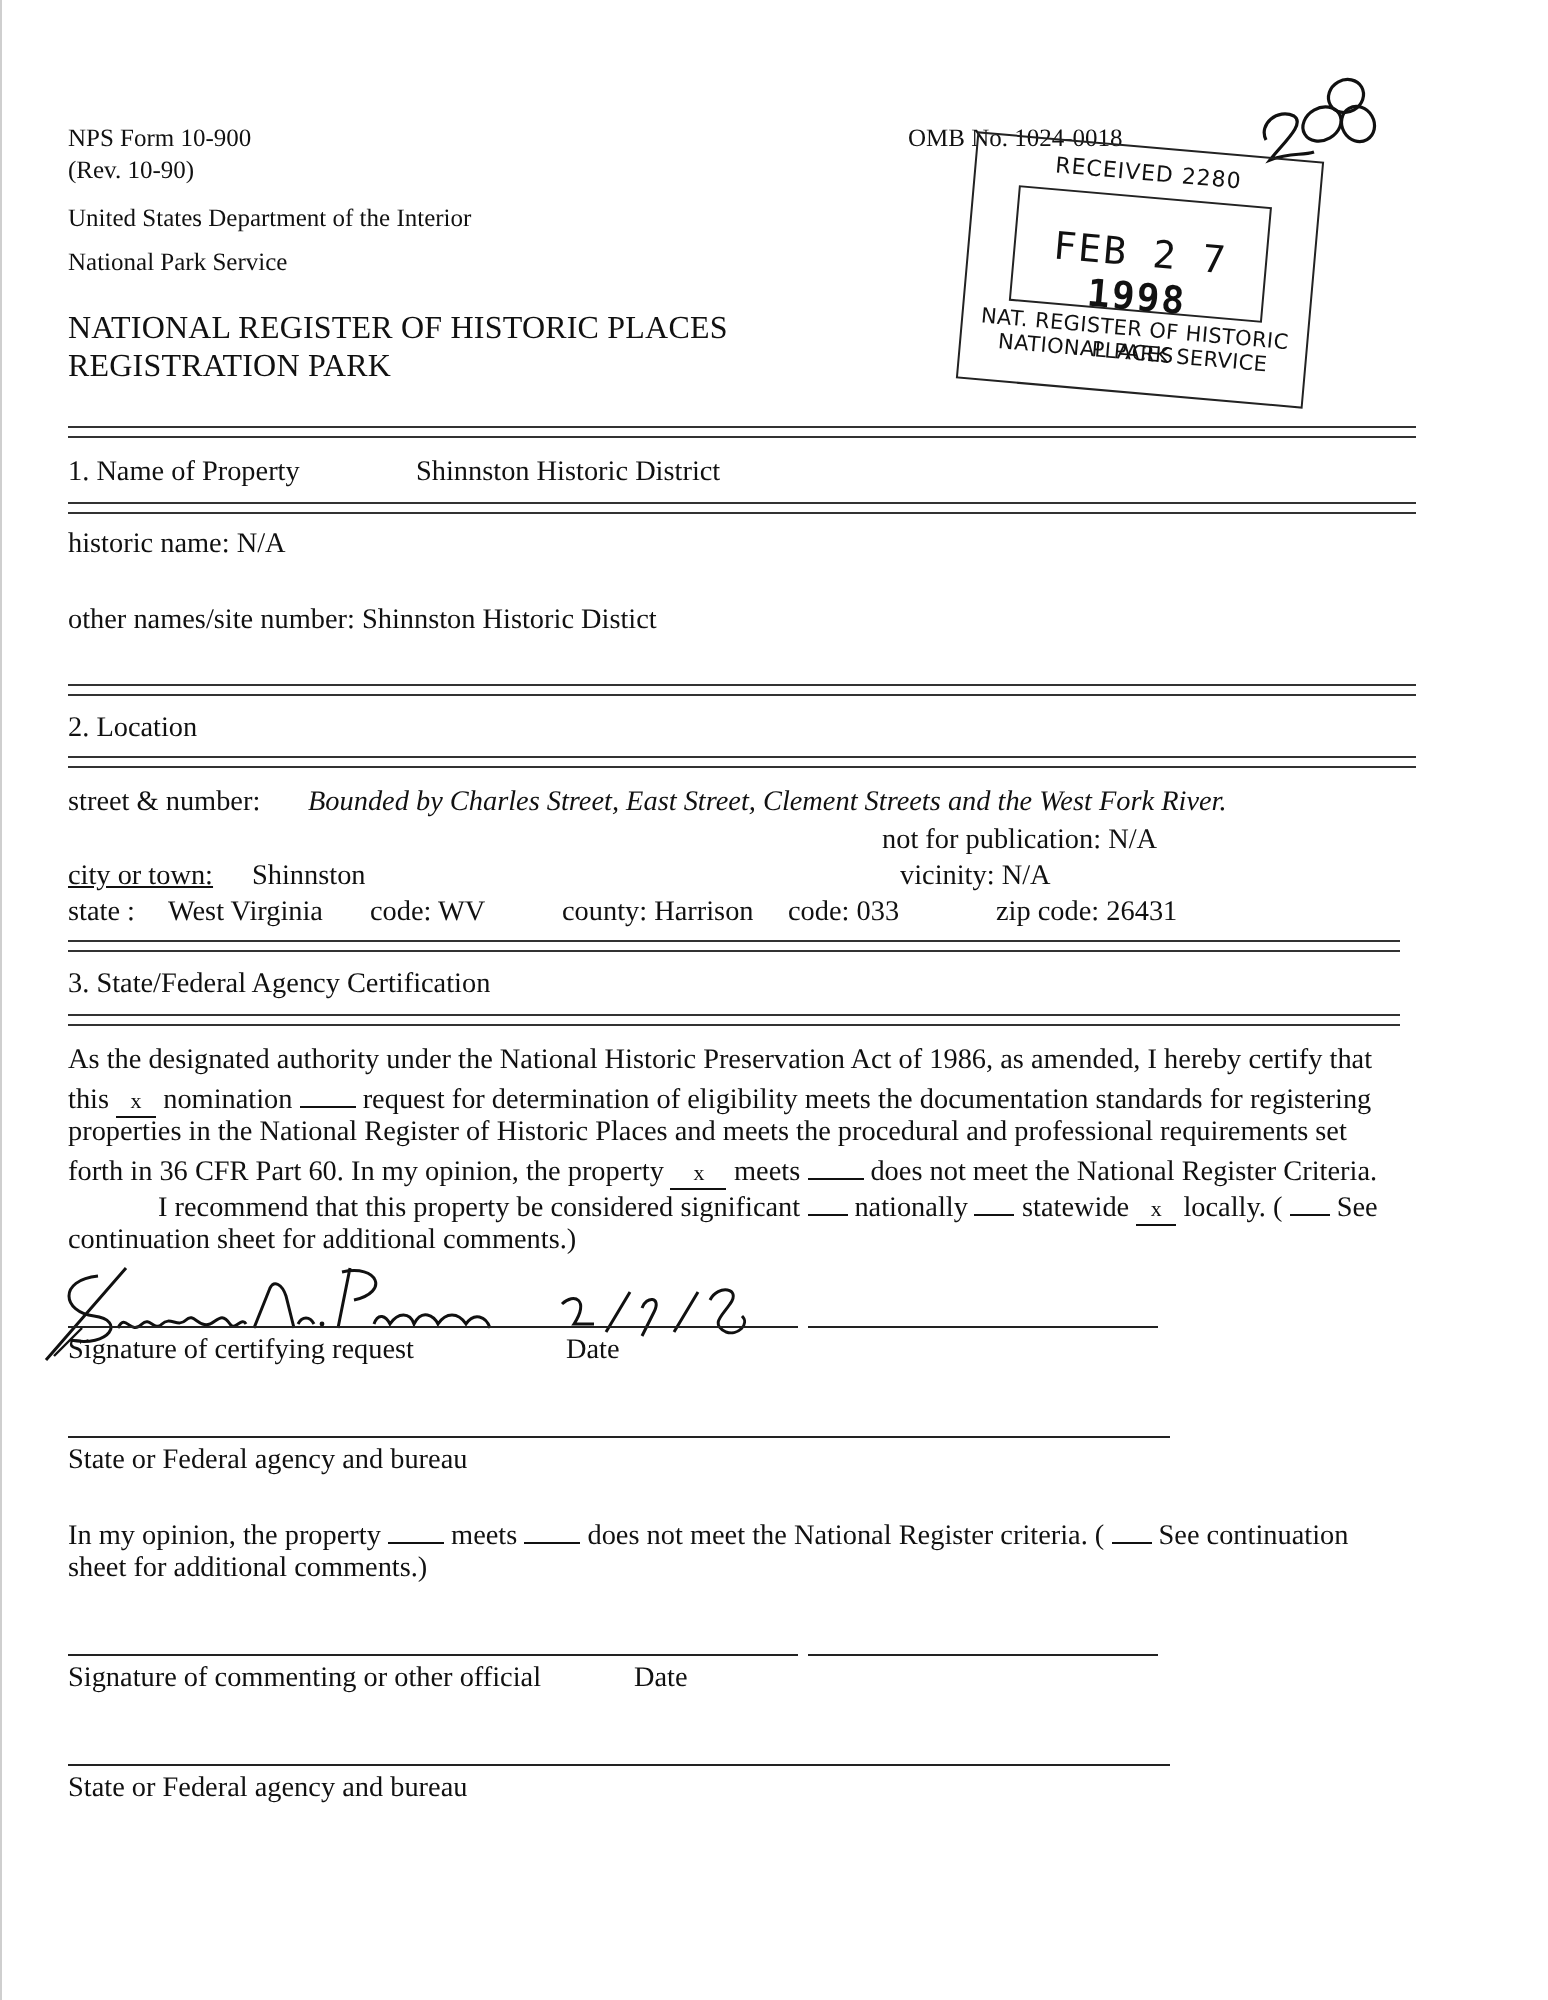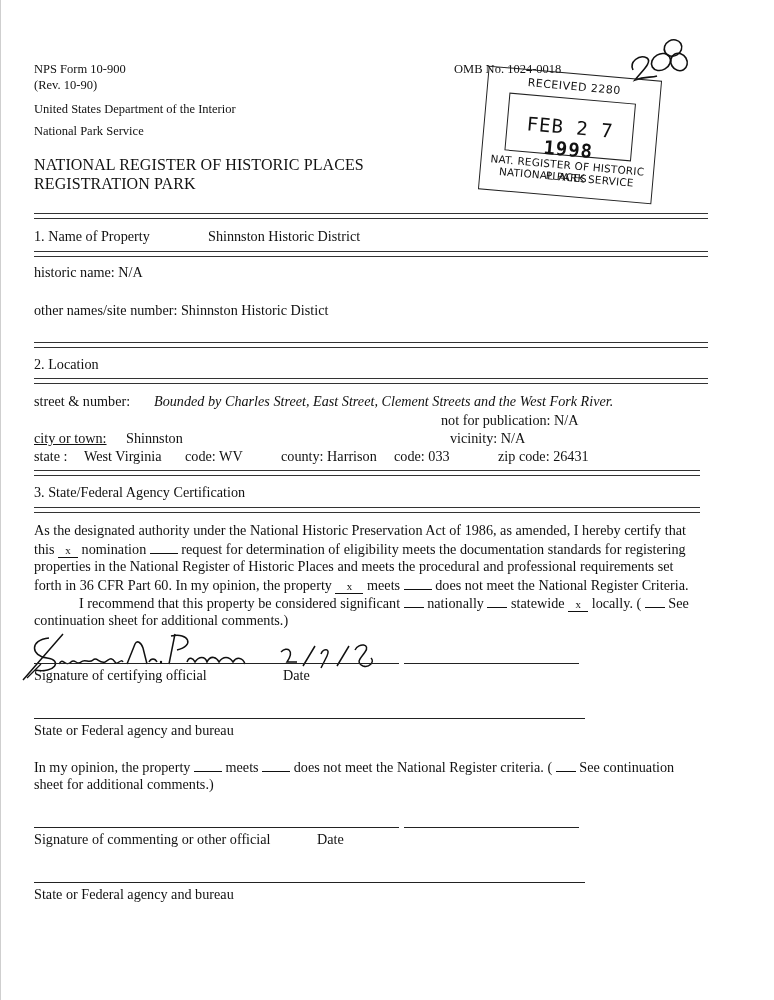--- a/index.html
+++ b/index.html
@@ -150,21 +150,21 @@
   <path d="M108 36 L116 16 C118 12, 122 14, 124 20 L128 36 M130 34 C132 30, 136 30, 138 34" fill="none" stroke="#111" stroke-width="1.5"></path>
   <circle cx="142" cy="34" r="1.2" fill="#111"></circle>
   <path d="M150 36 L156 6 M152 8 C170 4, 176 18, 158 22" fill="none" stroke="#111" stroke-width="1.5"></path>
   <path d="M168 34 C170 28, 174 30, 176 34 C180 28, 186 28, 188 34 C192 26, 198 30, 200 34 C204 28, 210 28, 214 34 C218 28, 224 30, 226 36" fill="none" stroke="#111" stroke-width="1.5"></path>
   <path d="M262 24 C268 18, 276 22, 268 34 L278 34 M284 38 L296 18 M302 26 C304 20, 312 20, 308 28 L302 40 M318 38 L330 18 M336 22 C340 14, 352 16, 346 24 C342 30, 336 34, 344 38 C350 40, 356 34, 352 30" fill="none" stroke="#111" stroke-width="1.5"></path>
   <path d="M8 50 L22 36" fill="none" stroke="#111" stroke-width="1.2"></path>
 </svg>
 
 <div class="rule" style="left:33px; top:663px; width:365px;"></div>
 <div class="rule" style="left:403px; top:663px; width:175px;"></div>
-<div class="abs txt" style="left:33px; top:666px;">Signature of certifying official</div>
+<div class="abs txt" style="left:33px; top:666px;">Signature of certifying request</div>
 <div class="abs txt" style="left:282px; top:666px;">Date</div>
 
 <div class="rule" style="left:33px; top:718px; width:551px;"></div>
 <div class="abs txt" style="left:33px; top:721px;">State or Federal agency and bureau</div>
 
 <div class="abs txt" style="left:33px; top:757px;">
   <span>In my opinion, the property</span>
   <span class="blank" style="width:28px;"></span>
   <span>meets</span>
   <span class="blank" style="width:28px;"></span>

